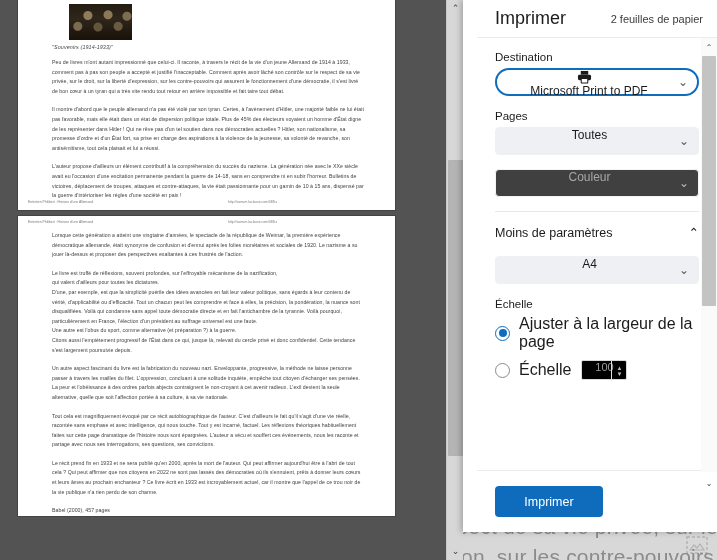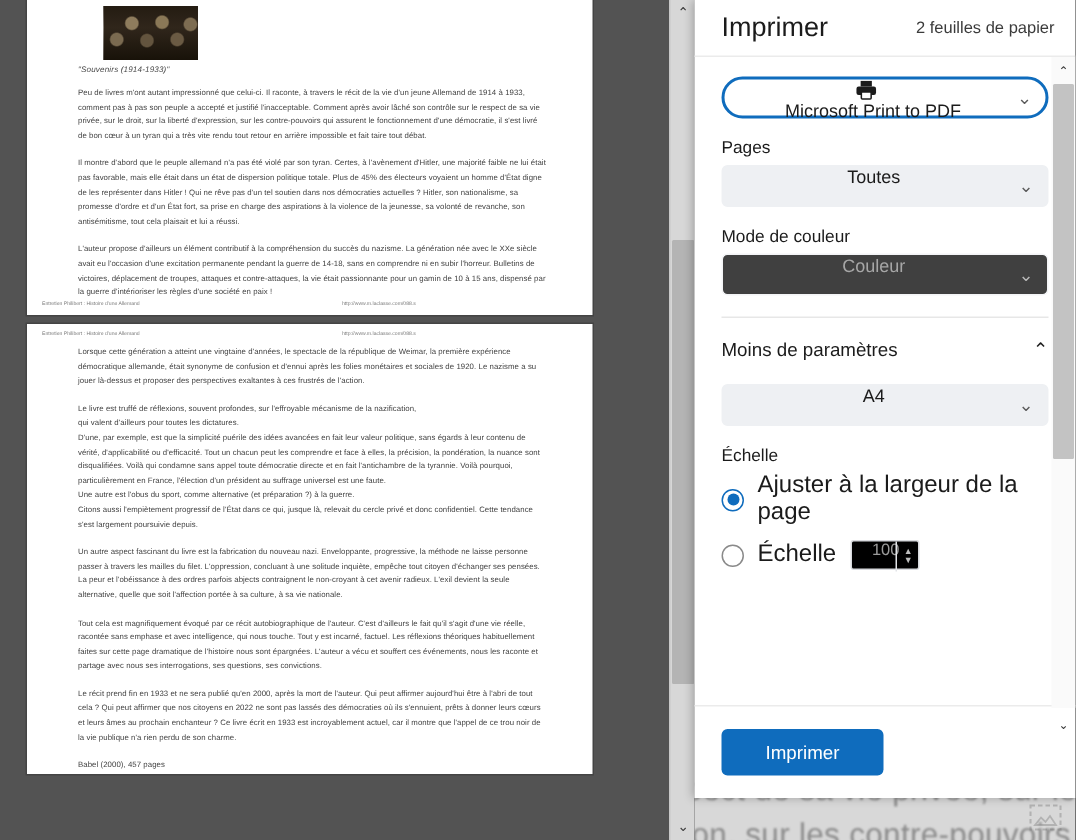--- a/index.html
+++ b/index.html
@@ -105,21 +105,21 @@
   #preview-thumb {
     position:absolute; left:1px; top:160px; width:15px; height:296px;
     background:#b4b4b4; border-radius:1px;
   }
 
   
   #print-dialog {
     position:absolute; left:463px; top:0; width:254px; height:532px;
     background:#ffffff;
     box-shadow:-2px 0 6px rgba(0,0,0,.25);
-    display:flex; flex-direction:column;
+    display:flex; flex-direction:column;padding-left:14px;
   }
   #dialog-header {
     height:38px; flex:0 0 38px;
     display:flex; align-items:center; justify-content:space-between;
     padding:0 14px 0 18px;
     border-bottom:1px solid #ebebeb;
   }
   #dialog-title { font-size:18px; color:#1b1b1b; }
   #sheet-count { font-size:11px; color:#3b3b3b; }
 
@@ -282,20 +282,21 @@
 <div id="print-dialog">
 
   <div id="dialog-header">
     <div id="dialog-title">Imprimer</div>
     <div id="sheet-count">2 feuilles de papier</div>
   </div>
 
   <div id="dialog-body">
 
     <div class="field">
+      <div class="field-label">Destination</div>
       <div class="select focused">
         <span class="printer-icon">
           <svg width="15" height="14" viewBox="0 0 16 15">
             <rect x="4" y="1" width="8" height="4" fill="#1b1b1b"></rect>
             <rect x="1" y="5" width="14" height="6" rx="1.6" fill="#1b1b1b"></rect>
             <rect x="4.5" y="9" width="7" height="5" rx="0.7" fill="#ffffff" stroke="#1b1b1b" stroke-width="1.1"></rect>
           </svg>
         </span>
         <span>Microsoft Print to PDF</span>
         <span class="chev">⌄</span>
@@ -304,21 +305,20 @@
 
     <div class="field">
       <div class="field-label">Pages</div>
       <div class="select">
         <span>Toutes</span>
         <span class="chev">⌄</span>
       </div>
     </div>
 
     <div class="field">
-      <div class="field-label">Mode de couleur</div>
       <div class="select disabled">
         <span>Couleur</span>
         <span class="chev">⌄</span>
       </div>
     </div>
 
     <div class="divider"></div>
 
     <div class="collapse-row">
       <span>Moins de paramètres</span>

